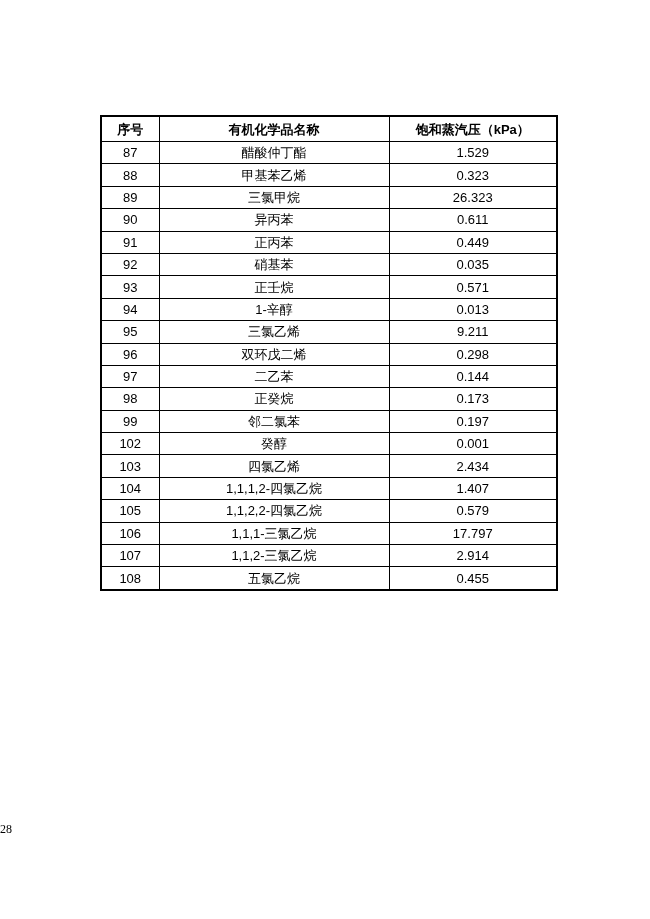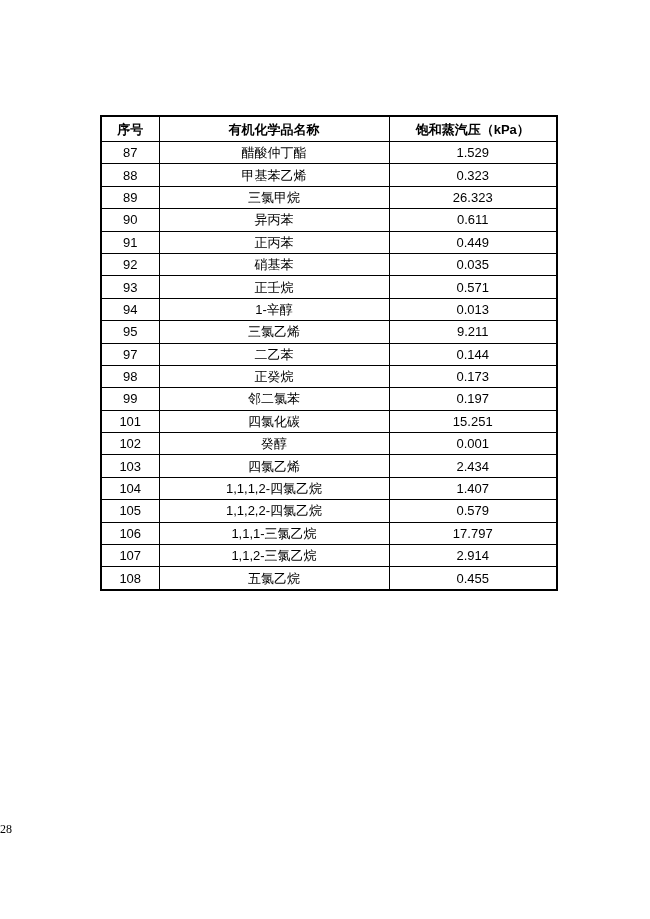--- a/index.html
+++ b/index.html
@@ -117,38 +117,38 @@
           <td>94</td>
           <td>1-辛醇</td>
           <td>0.013</td>
         </tr>
         <tr>
           <td>95</td>
           <td>三氯乙烯</td>
           <td>9.211</td>
         </tr>
         <tr>
+          <td>96</td>
+          <td>双环戊二烯</td>
+          <td>0.298</td>
+        </tr>
+        <tr>
           <td>97</td>
           <td>二乙苯</td>
           <td>0.144</td>
         </tr>
         <tr>
           <td>98</td>
           <td>正癸烷</td>
           <td>0.173</td>
         </tr>
         <tr>
           <td>99</td>
           <td>邻二氯苯</td>
           <td>0.197</td>
-        </tr>
-        <tr>
-          <td>101</td>
-          <td>四氯化碳</td>
-          <td>15.251</td>
         </tr>
         <tr>
           <td>102</td>
           <td>癸醇</td>
           <td>0.001</td>
         </tr>
         <tr>
           <td>103</td>
           <td>四氯乙烯</td>
           <td>2.434</td>

